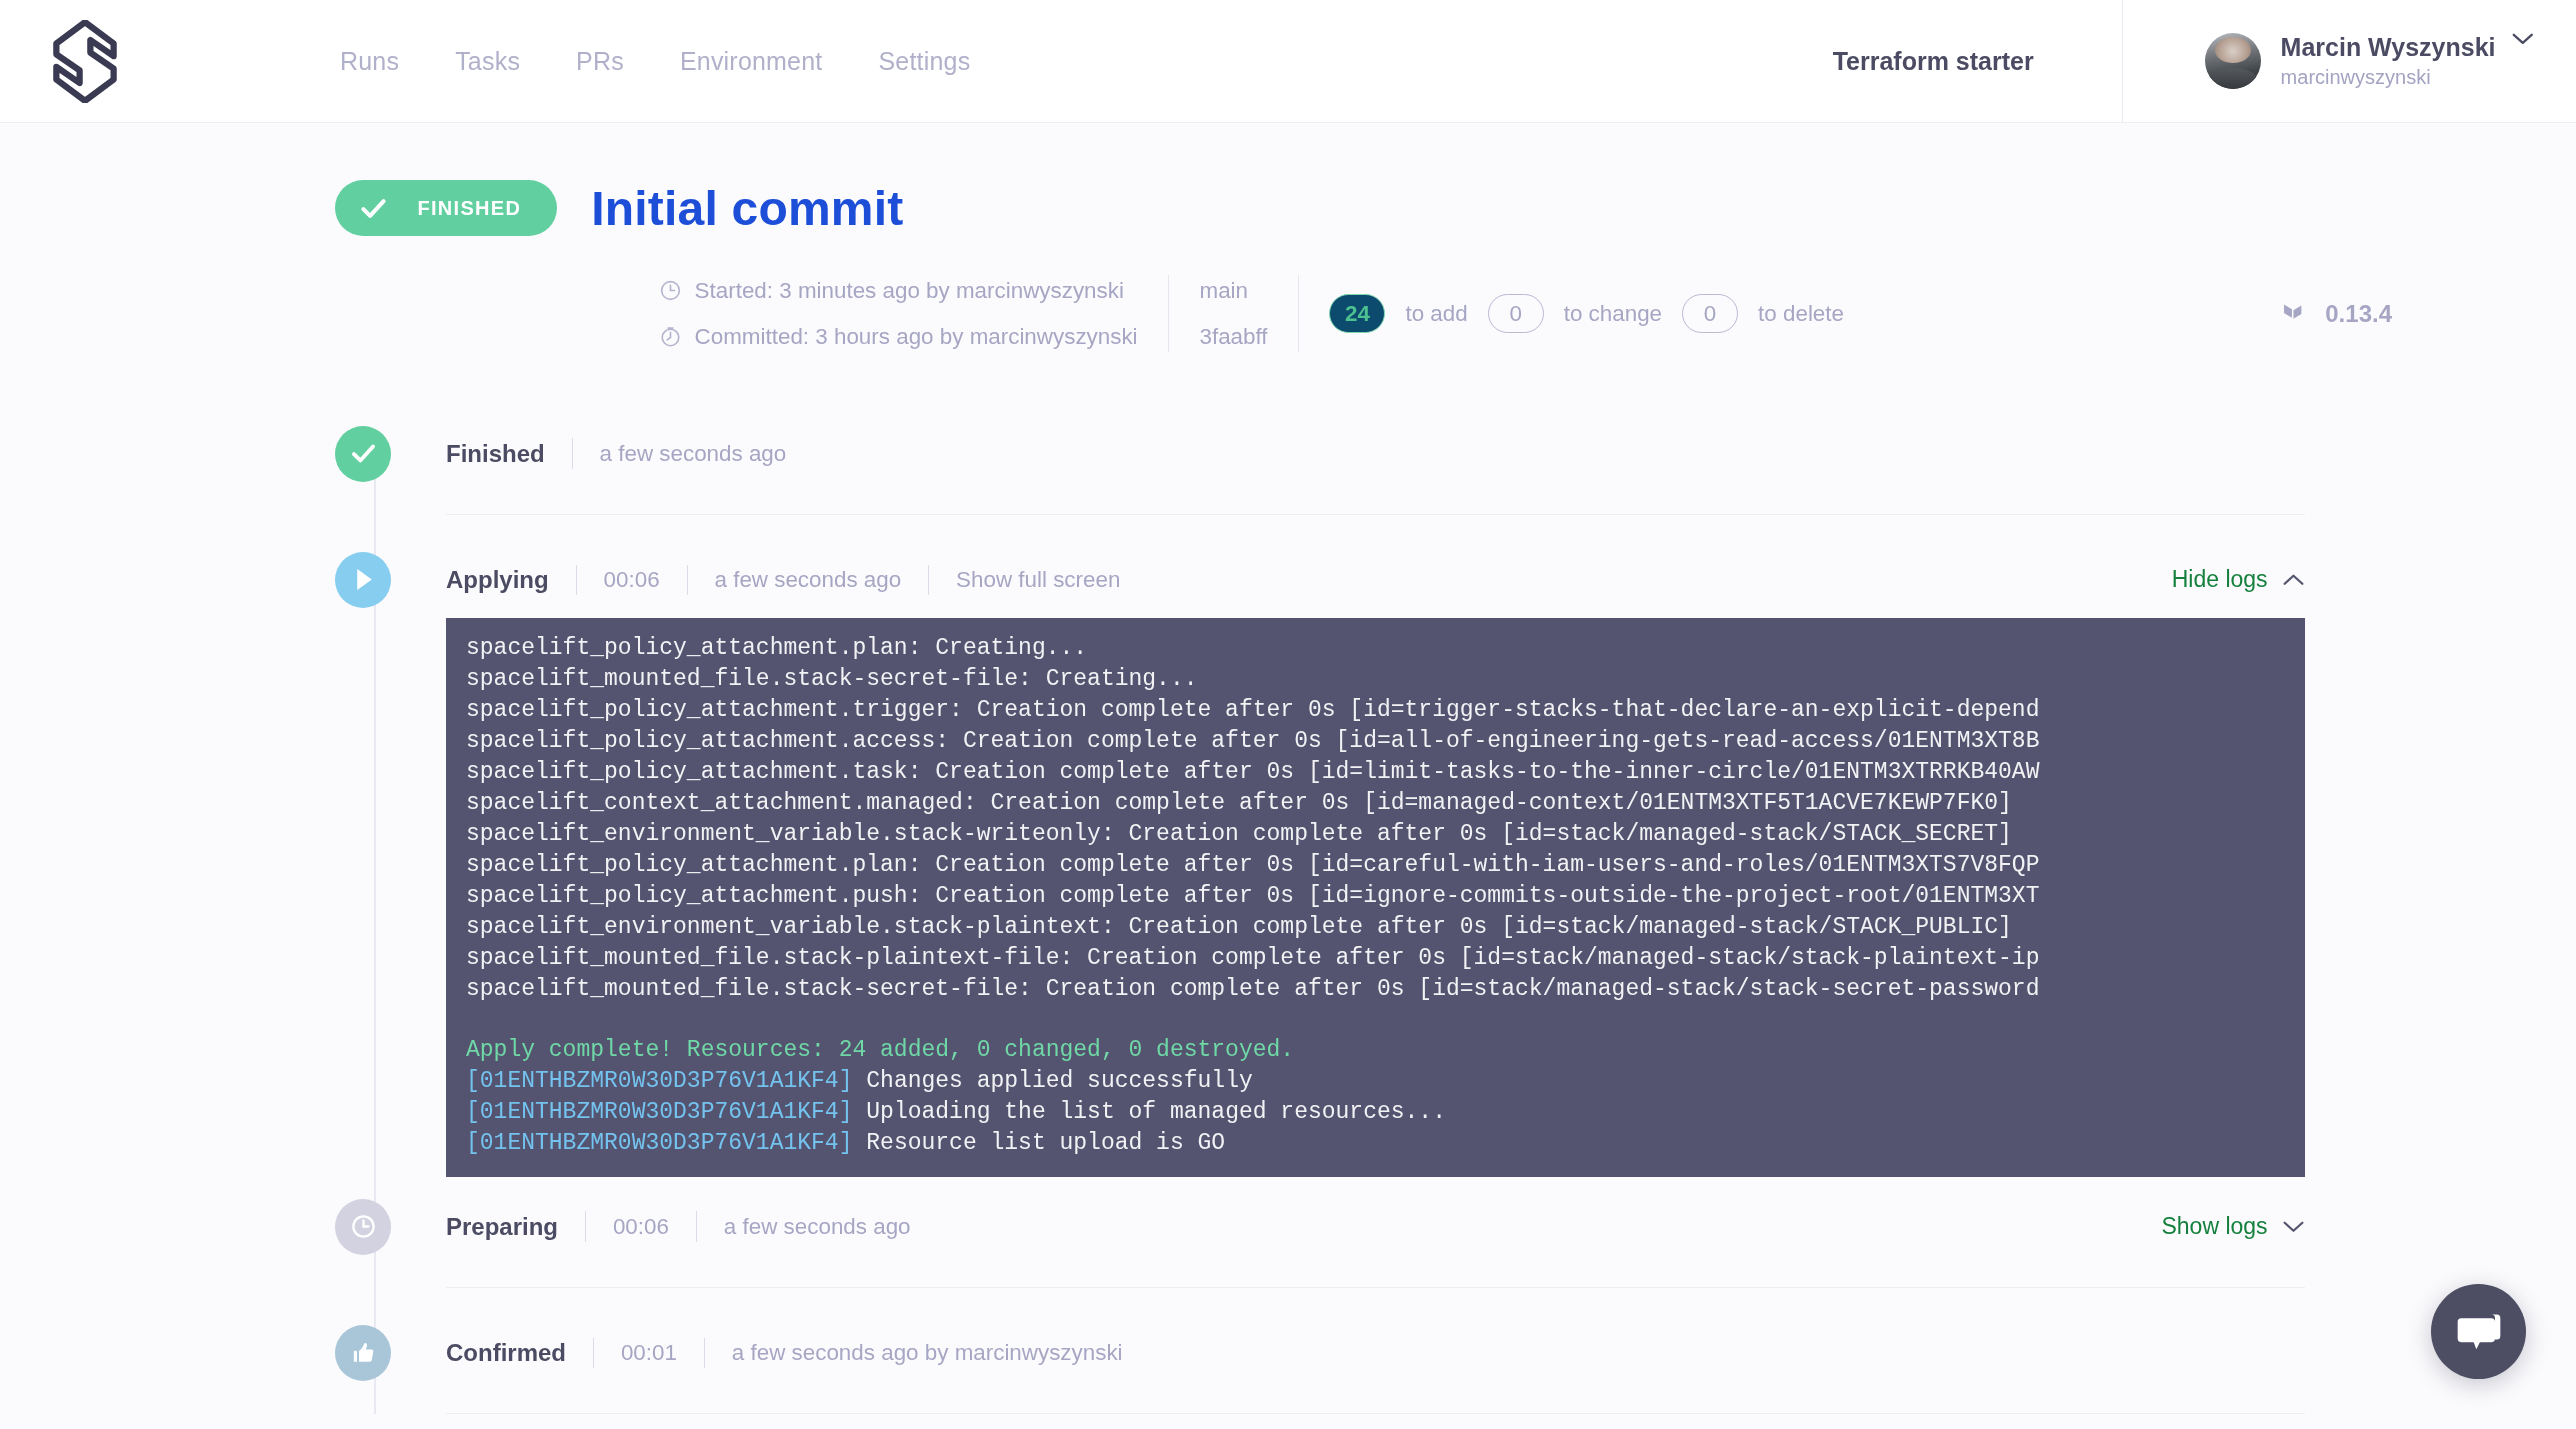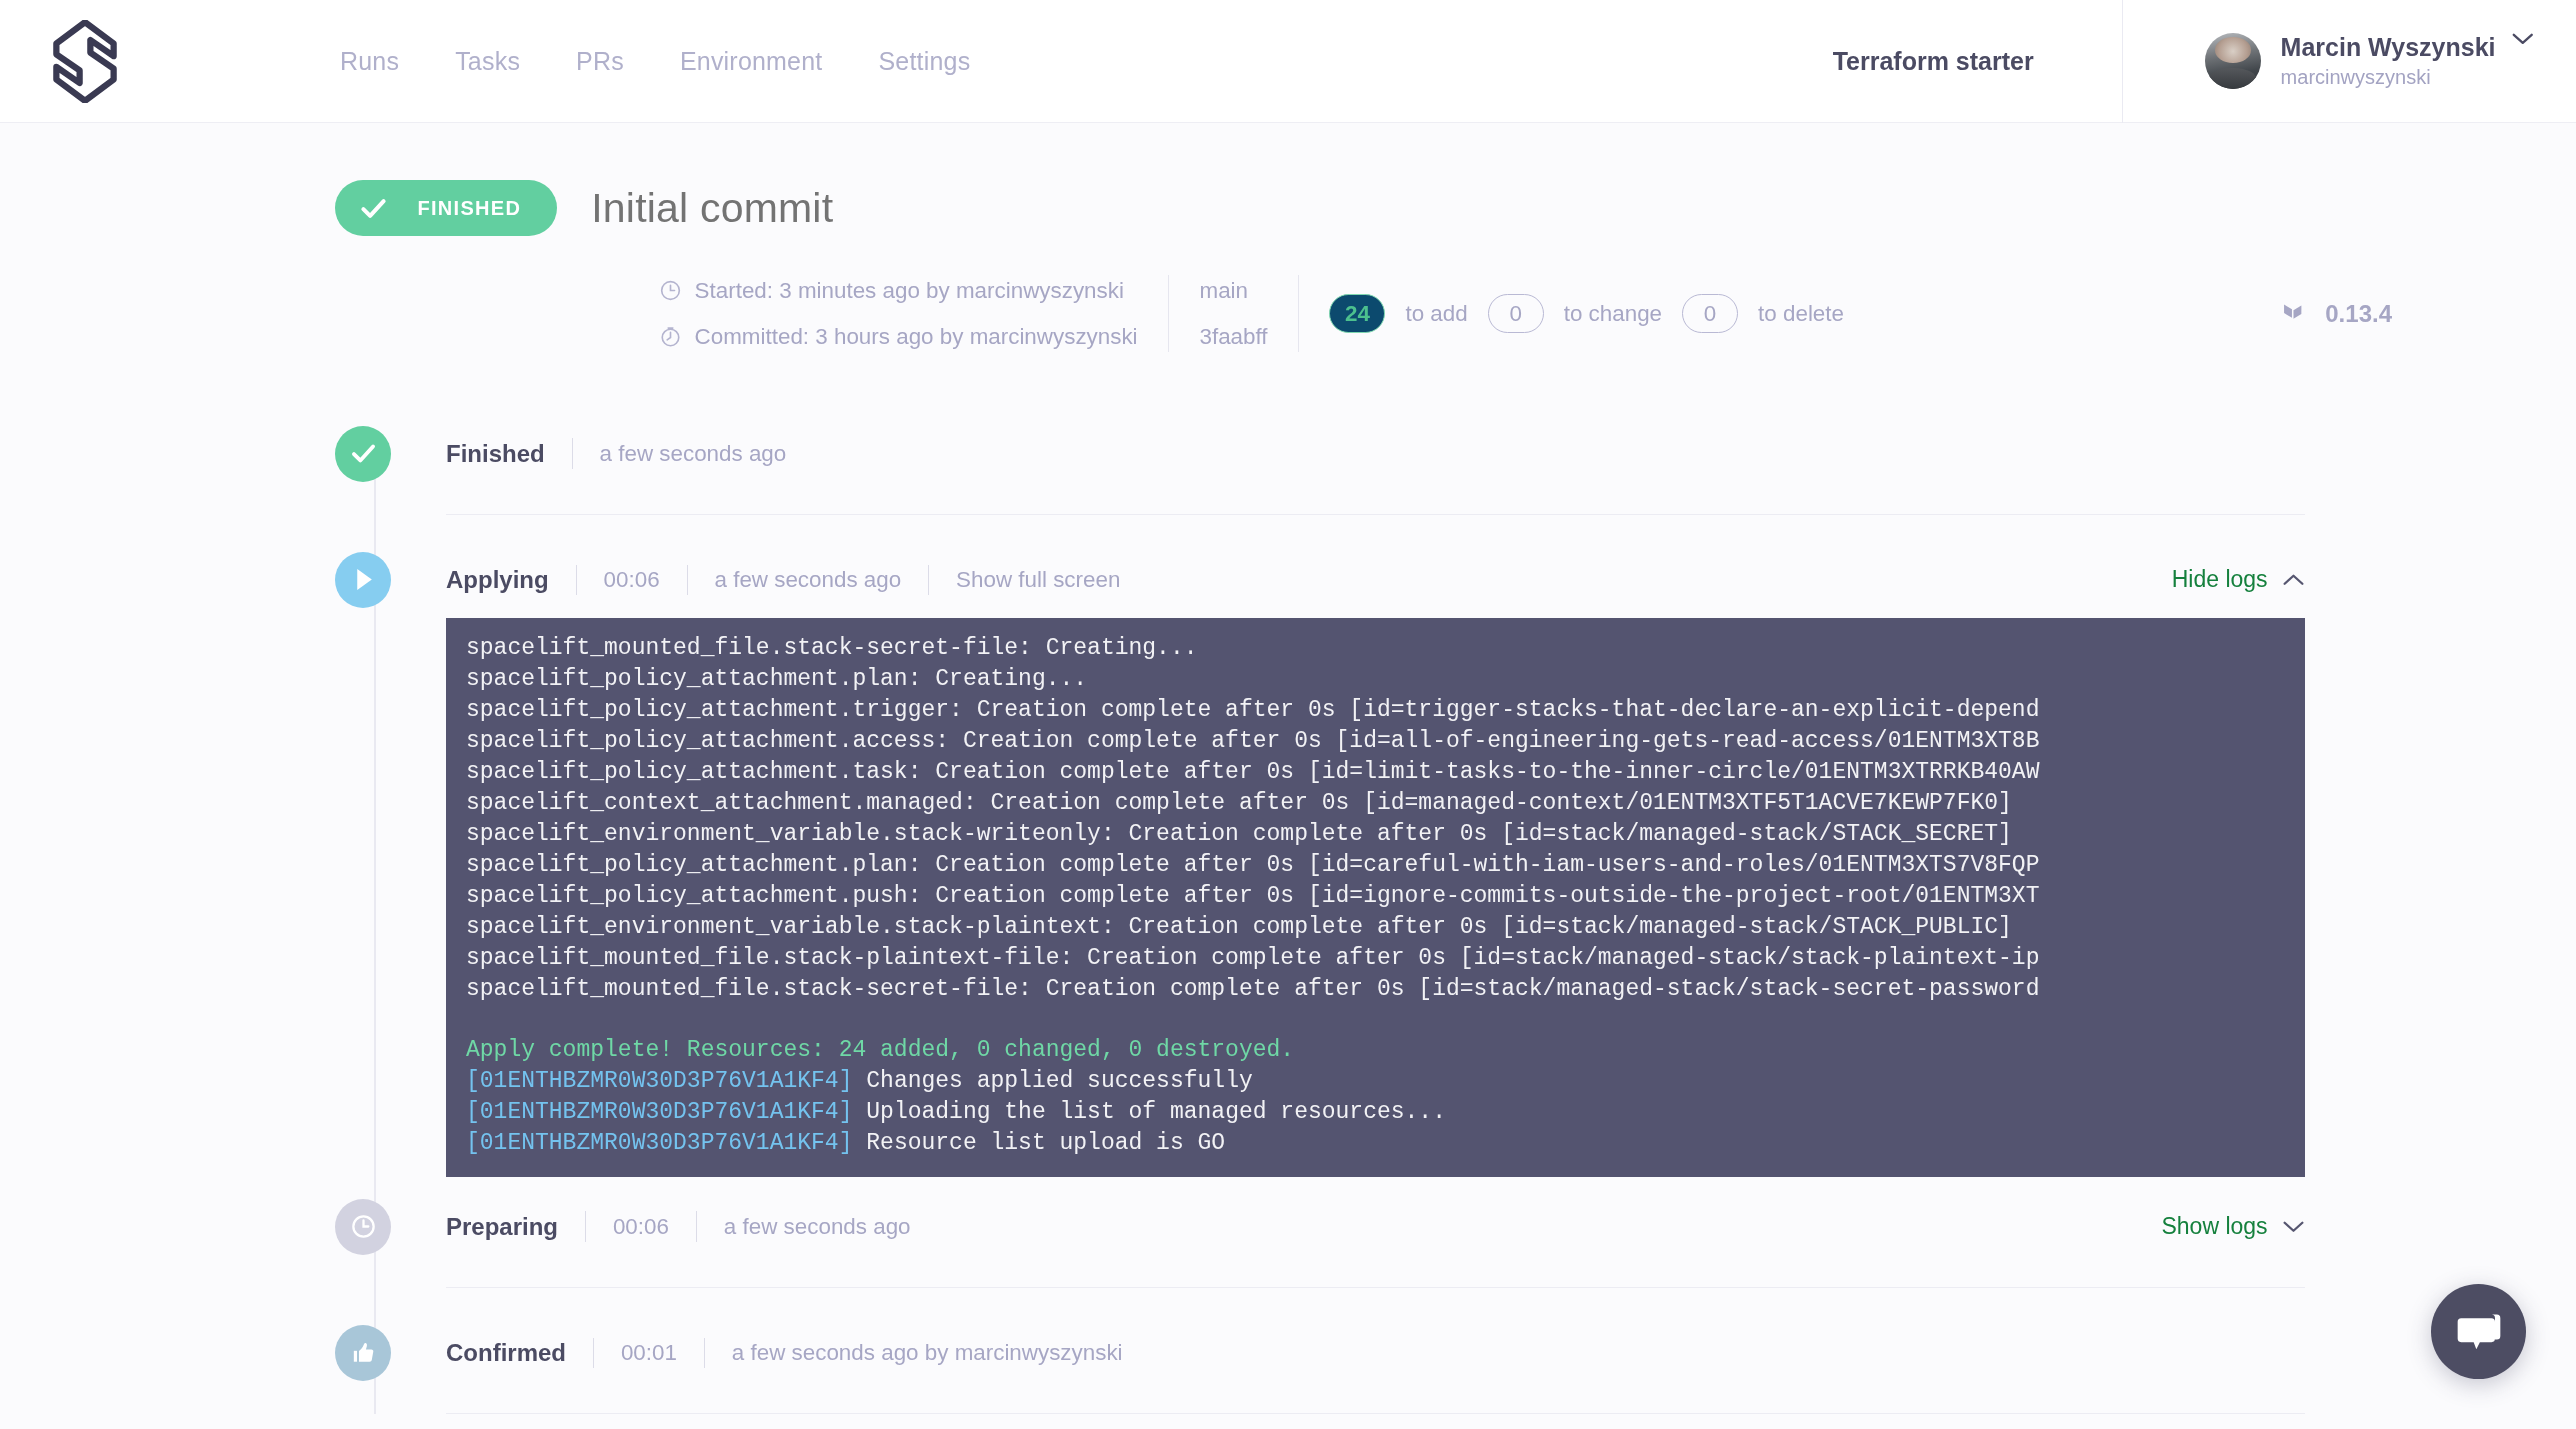--- a/index.html
+++ b/index.html
@@ -107,21 +107,21 @@
     border-radius: 36px;
     height: 56px;
     padding: 0 36px 0 25px;
     gap: 30.5px;
   }
   .badge-check { width: 27px; height: 27px; display:block; }
   .badge-label {
     color:#ffffff; font-size:20px; font-weight:bold; letter-spacing:1.3px;
   }
   .run-title {
-    font-size: 41px; font-weight: normal; color: #737373; letter-spacing:0.2px;
+    font-size: 48px; font-weight: bold; color: #1d4ed8; letter-spacing:0.2px;
   }
 
   
   .meta-row {
     display: flex; align-items: center;
     padding-left: 659px; margin-top: 39px;
     gap: 0;
   }
   .meta-left { display:flex; flex-direction:column; gap: 20px; }
   .meta-line { display:flex; align-items:center; gap:12.6px; }
@@ -339,22 +339,22 @@
           <span class="tl-toggle">
             <span>Hide logs</span>
             <svg width="23" height="13.5" viewBox="0 0 26 15">
               <path d="M3 12 L13 3 L23 12" fill="none" stroke="#565670" stroke-width="2.6" stroke-linecap="round" stroke-linejoin="round"></path>
             </svg>
           </span>
         </div>
       </div>
 
       <div class="log-panel">
+        <div class="log-line">spacelift_policy_attachment.plan: Creating...</div>
         <div class="log-line">spacelift_mounted_file.stack-secret-file: Creating...</div>
-        <div class="log-line">spacelift_policy_attachment.plan: Creating...</div>
         <div class="log-line">spacelift_policy_attachment.trigger: Creation complete after 0s [id=trigger-stacks-that-declare-an-explicit-depend</div>
         <div class="log-line">spacelift_policy_attachment.access: Creation complete after 0s [id=all-of-engineering-gets-read-access/01ENTM3XT8B</div>
         <div class="log-line">spacelift_policy_attachment.task: Creation complete after 0s [id=limit-tasks-to-the-inner-circle/01ENTM3XTRRKB40AW</div>
         <div class="log-line">spacelift_context_attachment.managed: Creation complete after 0s [id=managed-context/01ENTM3XTF5T1ACVE7KEWP7FK0]</div>
         <div class="log-line">spacelift_environment_variable.stack-writeonly: Creation complete after 0s [id=stack/managed-stack/STACK_SECRET]</div>
         <div class="log-line">spacelift_policy_attachment.plan: Creation complete after 0s [id=careful-with-iam-users-and-roles/01ENTM3XTS7V8FQP</div>
         <div class="log-line">spacelift_policy_attachment.push: Creation complete after 0s [id=ignore-commits-outside-the-project-root/01ENTM3XT</div>
         <div class="log-line">spacelift_environment_variable.stack-plaintext: Creation complete after 0s [id=stack/managed-stack/STACK_PUBLIC]</div>
         <div class="log-line">spacelift_mounted_file.stack-plaintext-file: Creation complete after 0s [id=stack/managed-stack/stack-plaintext-ip</div>
         <div class="log-line">spacelift_mounted_file.stack-secret-file: Creation complete after 0s [id=stack/managed-stack/stack-secret-password</div>

